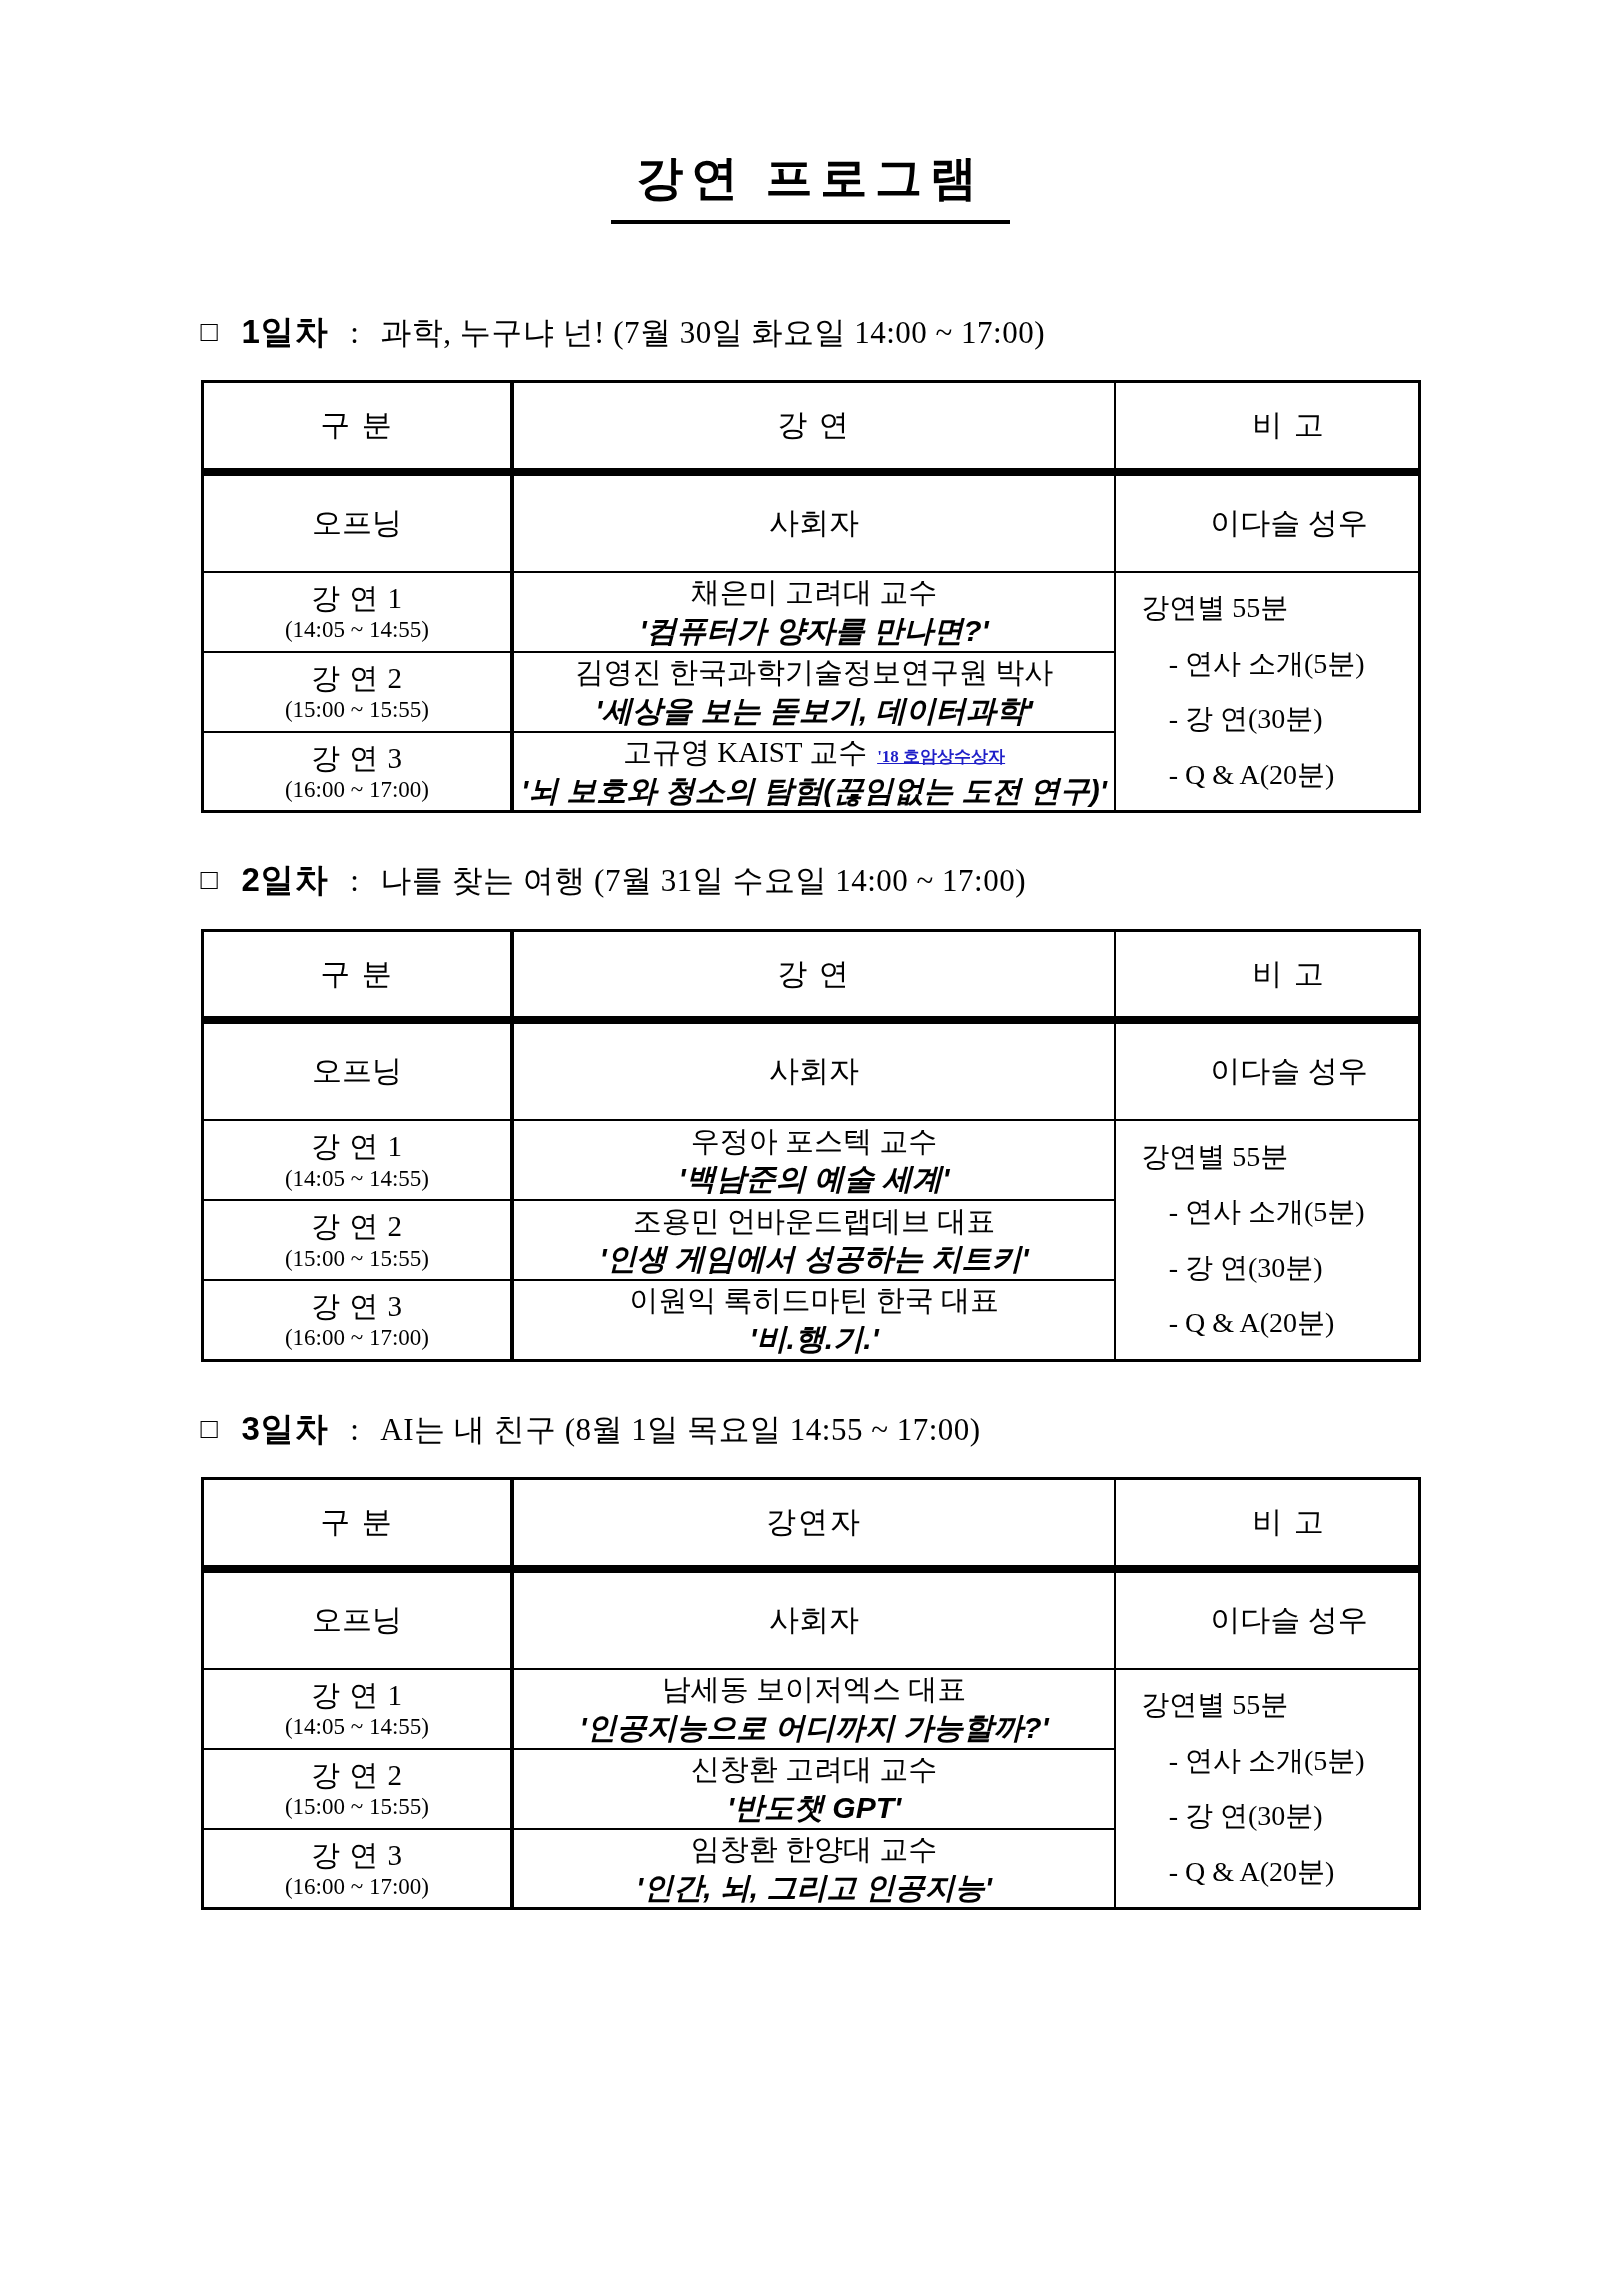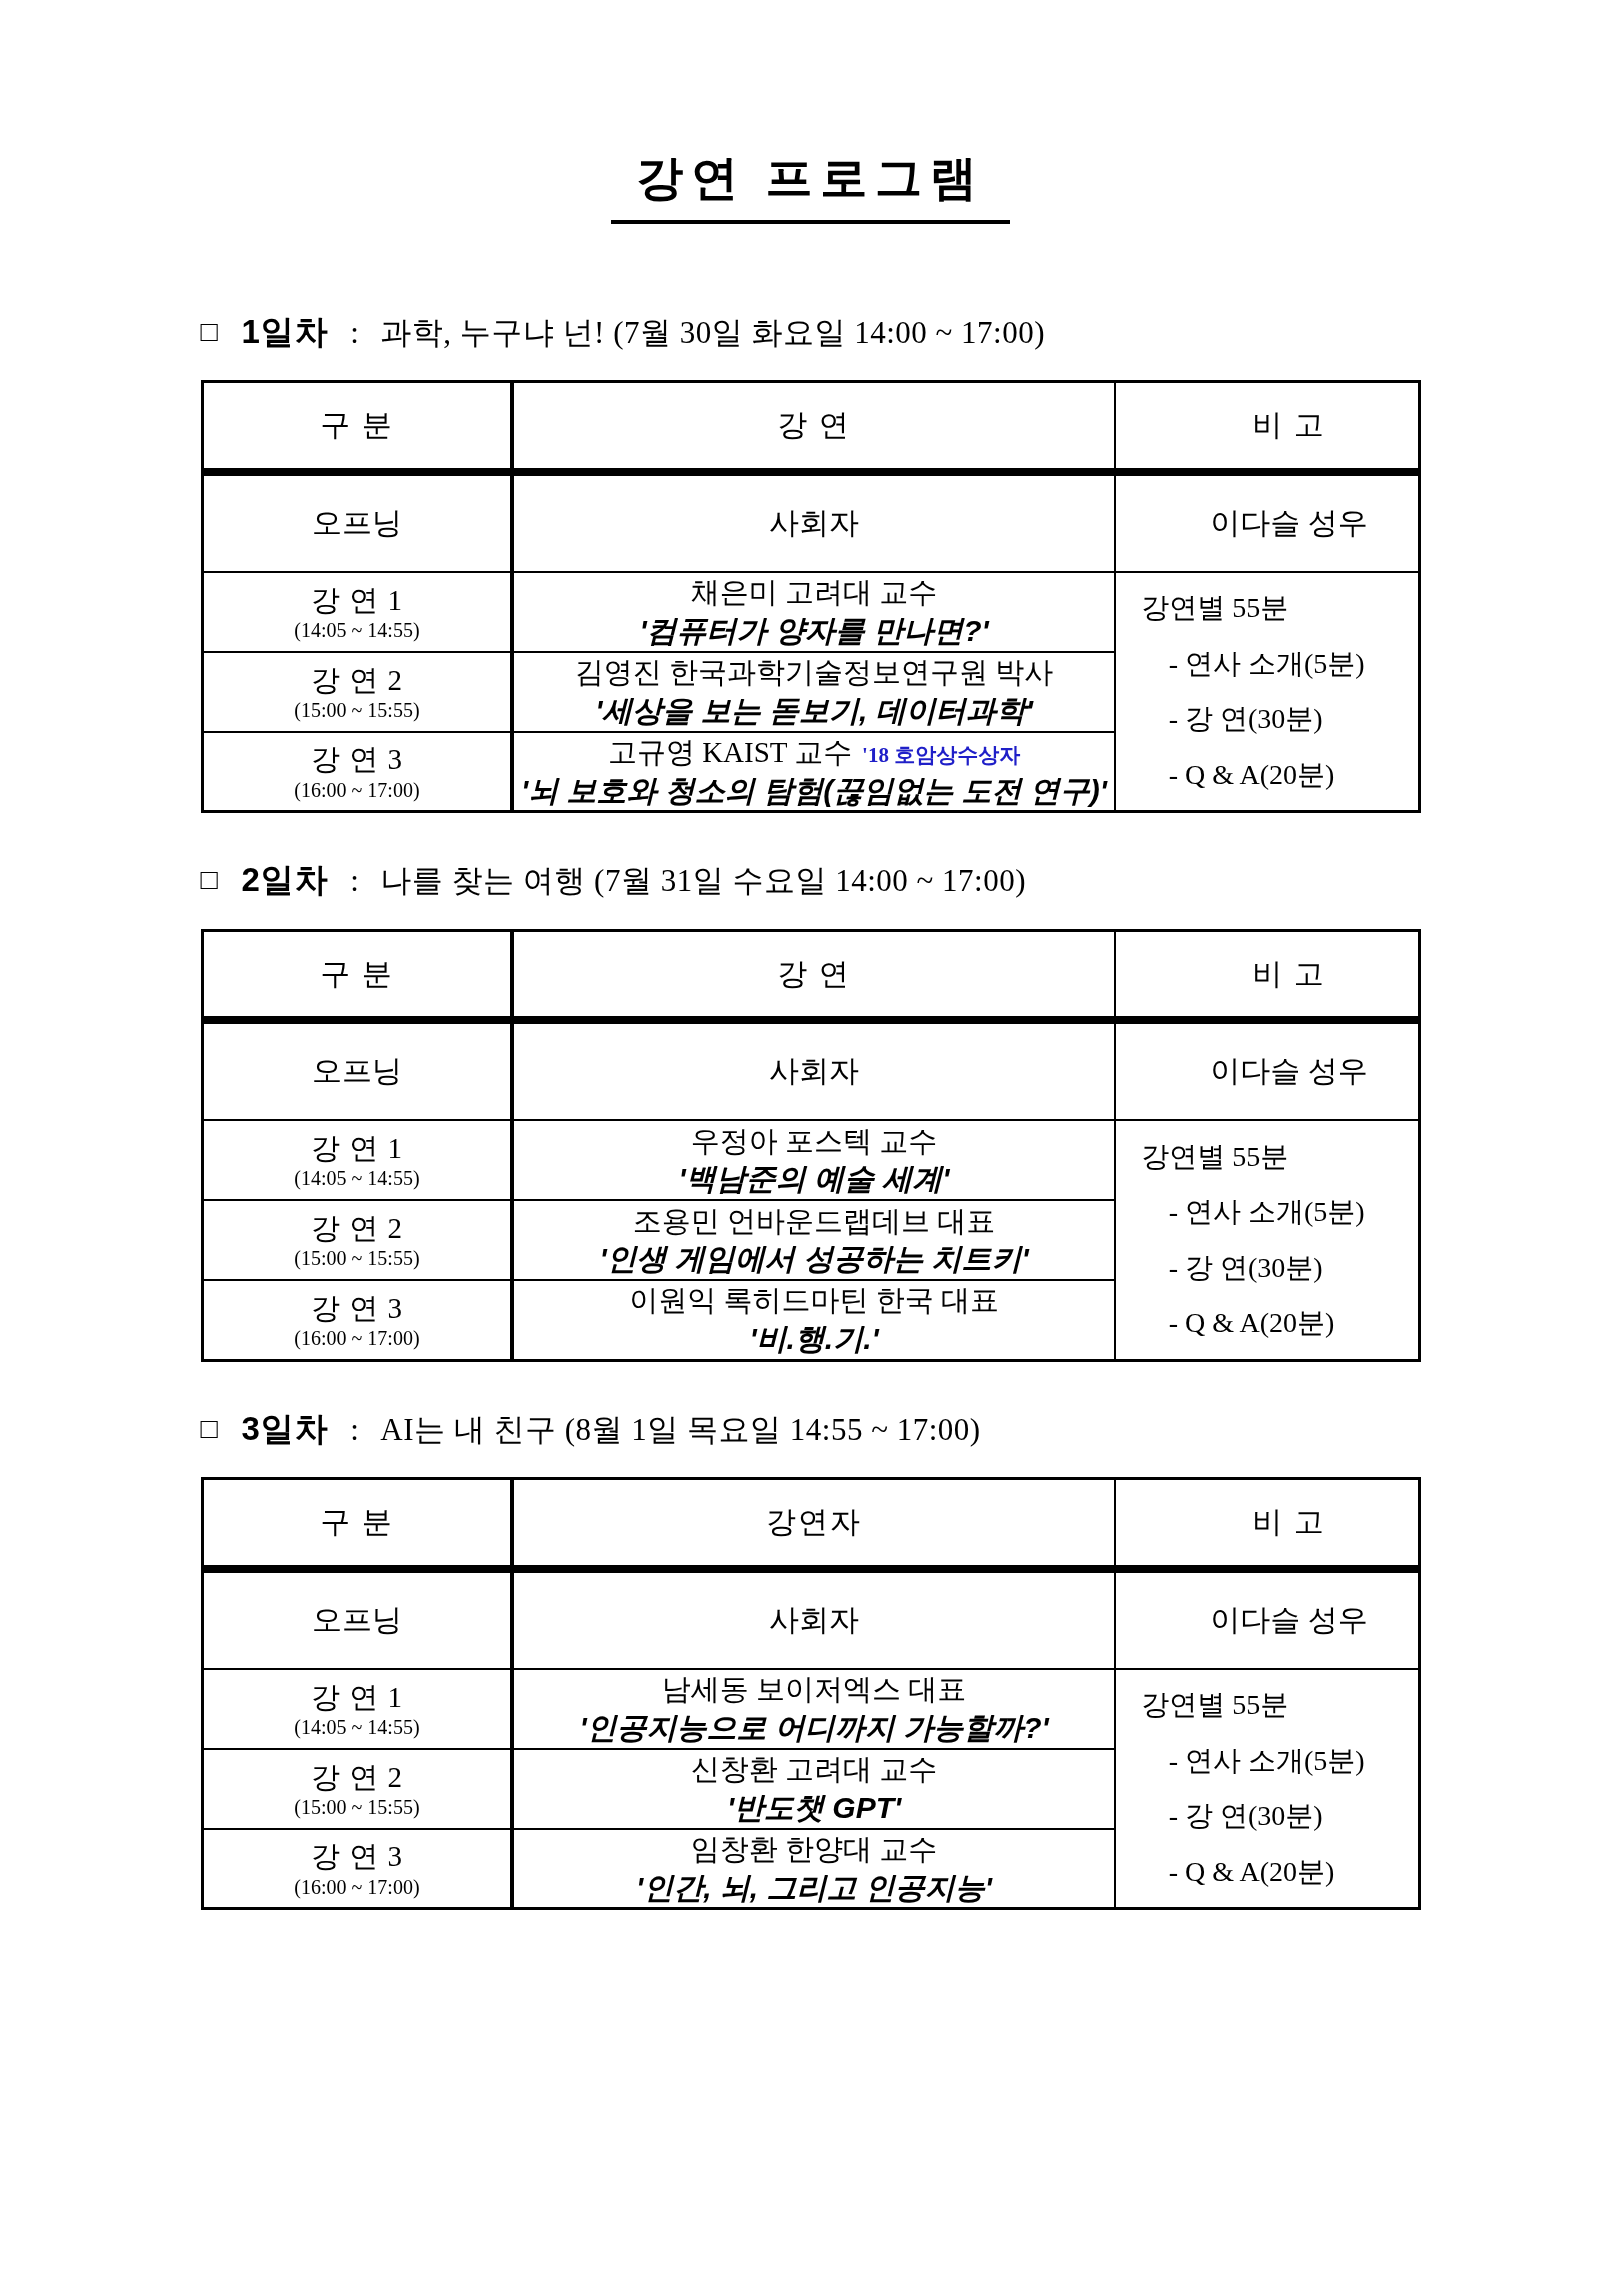--- a/index.html
+++ b/index.html
@@ -81,33 +81,34 @@
     height: 100px;
     font-size: 30px;
   }
   tr.lecture-row td { height: 80px; }
   .cat {
     font-size: 29px;
     letter-spacing: 1px;
     line-height: 1.25;
   }
   .time {
-    font-size: 20px;
+    font-size: 23px;
     line-height: 1.2;
     white-space: nowrap;
   }
   .speaker {
     font-size: 29px;
     line-height: 1.3;
     white-space: nowrap;
   }
   .award {
     font-weight: 700;
-    font-size: 21px;
+    font-size: 17px;
     color: var(--award-blue);
+    text-decoration: underline;
   }
   .award:not(:empty) { margin-left: 9.8px; }
   .lec-title {
     font-family: "Liberation Sans", "DejaVu Sans", sans-serif;
     font-style: italic;
     font-weight: 700;
     font-size: 30px;
     line-height: 1.25;
     white-space: nowrap;
   }

